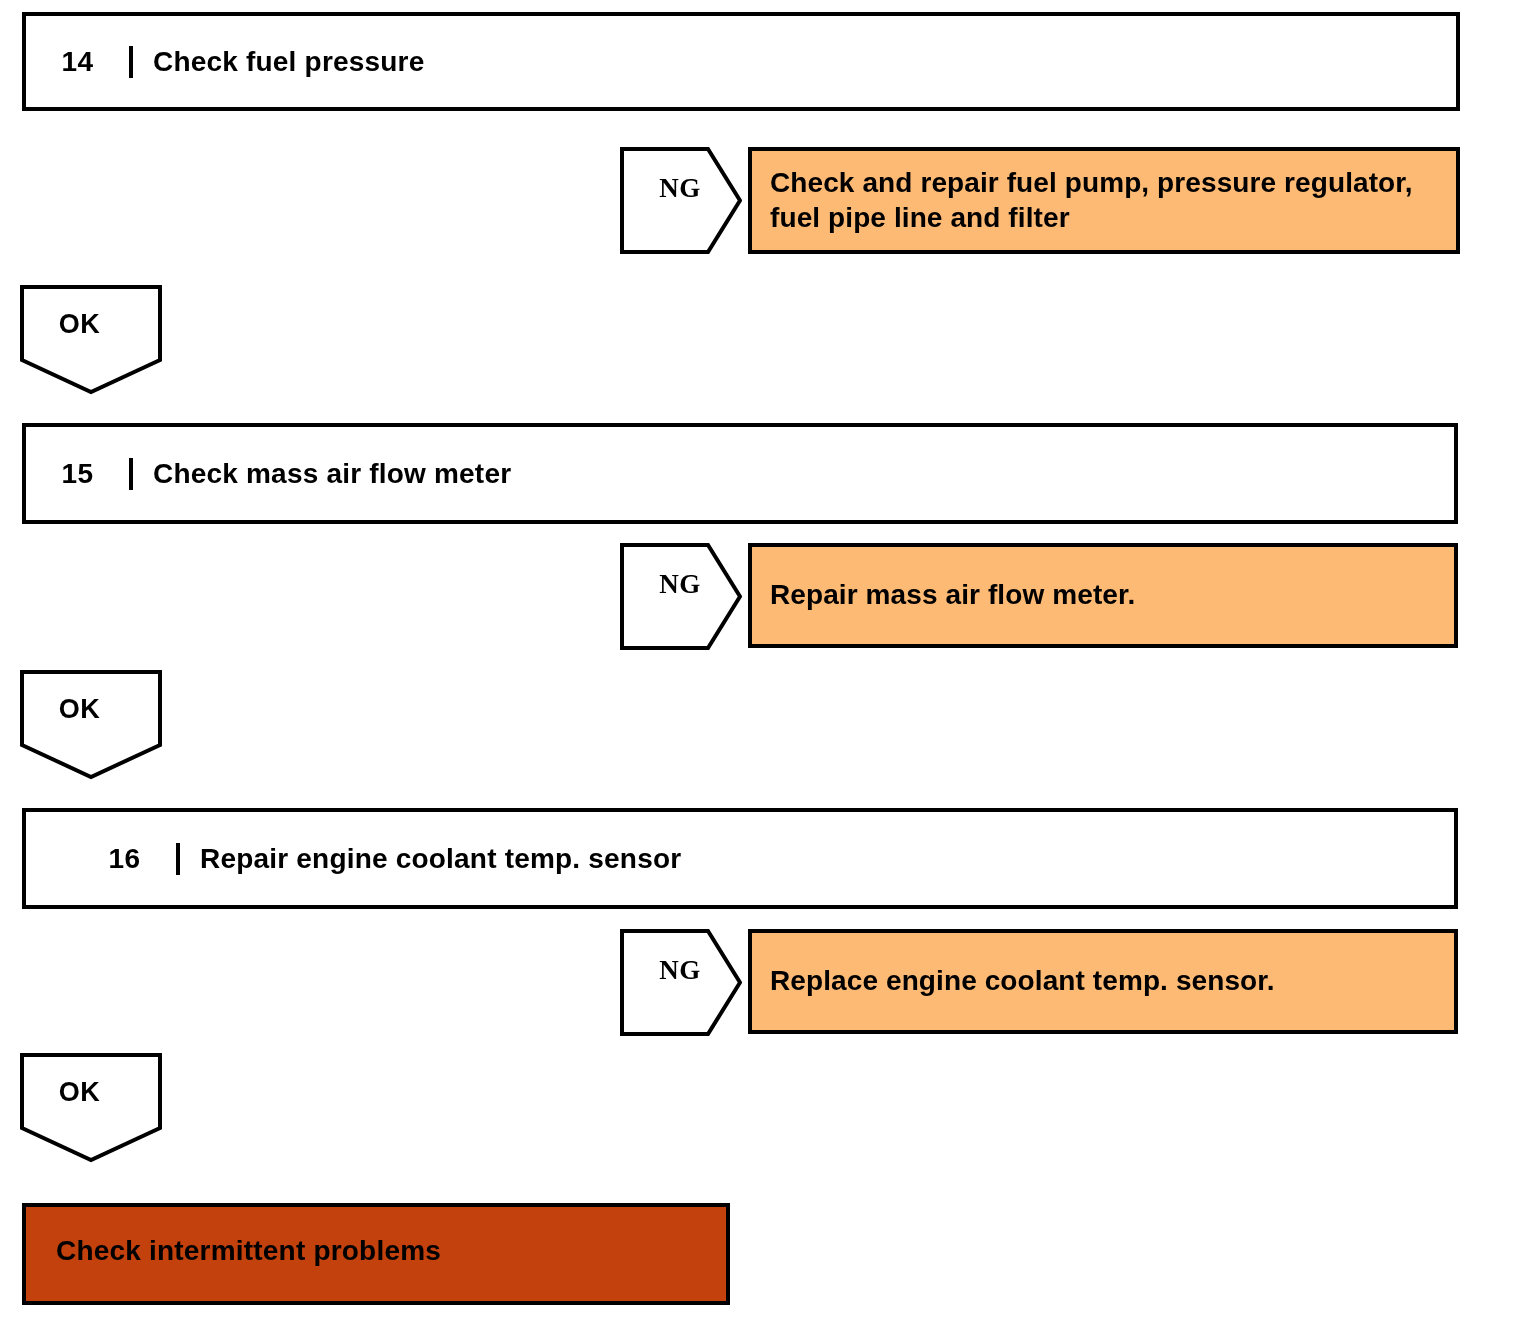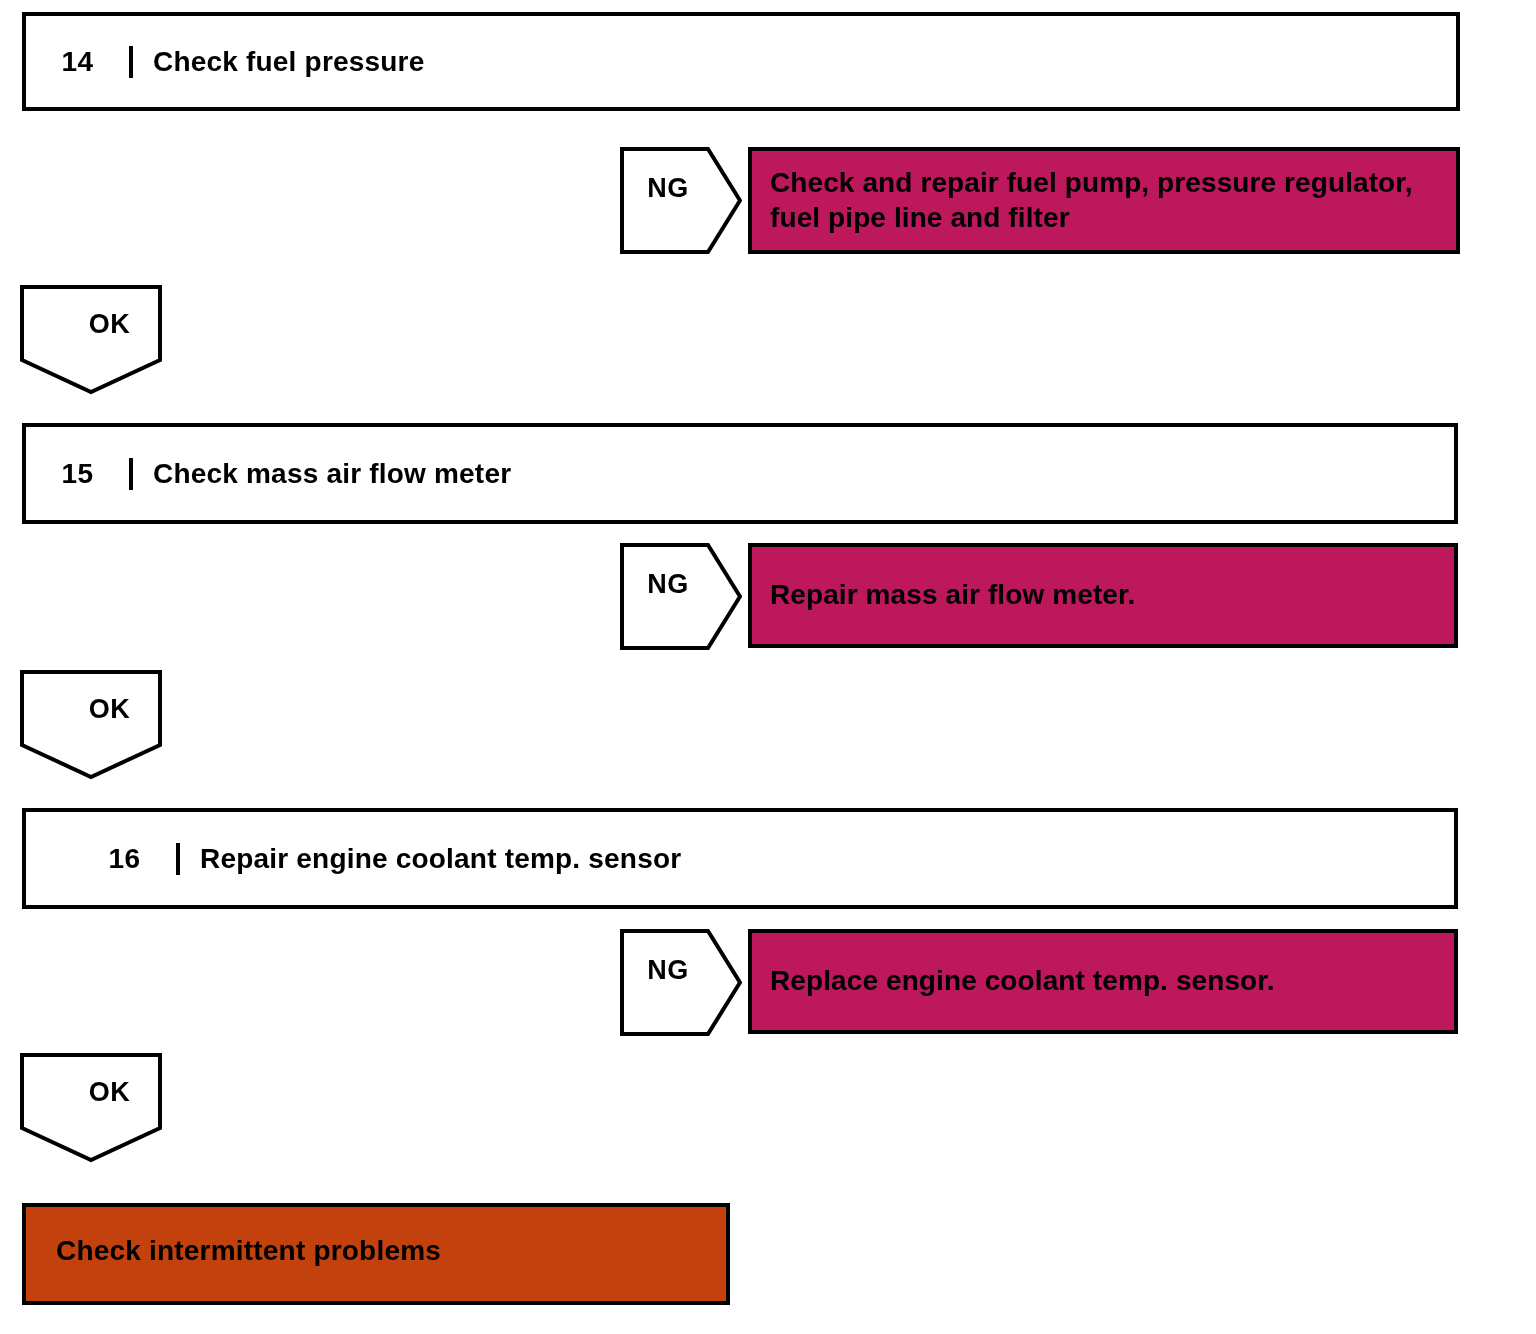--- a/index.html
+++ b/index.html
@@ -80,38 +80,39 @@
     height: 107px;
   }
   .ng-tag svg {
     position: absolute;
     left: 0;
     top: 0;
     display: block;
   }
   .ng-tag .ng-text {
     position: absolute;
-    left: 0;
+    left: 12px;
     top: 0;
     width: 96px;
     height: 83px;
     display: flex;
     align-items: center;
     justify-content: center;
     font-size: 27px;
     font-weight: bold;
     letter-spacing: 0.5px;
+    font-family: Liberation Serif, serif;
   }
 
   
   .result-box {
     position: absolute;
     box-sizing: border-box;
     border: 4px solid #000;
-    background: #be185d;
+    background: #fdba74;
     display: flex;
     align-items: center;
     padding-left: 18px;
     padding-right: 10px;
   }
   .result-box .result-text {
     font-size: 28px;
     font-weight: bold;
     letter-spacing: 0.1px;
     line-height: 1.22;
@@ -134,21 +135,20 @@
     left: 0;
     top: 0;
     width: 119px;
     height: 78px;
     display: flex;
     align-items: center;
     justify-content: center;
     font-size: 27px;
     font-weight: bold;
     letter-spacing: 0.5px;
-    padding-left: 30px;
   }
 </style>
 </head>
 <body>
 
 <div class="canvas">
 
   <div class="step-box" style="left:22px; top:12px; width:1438px; height:99px;">
     <div class="step-num">14</div>
     <div class="step-label">Check fuel pressure</div>

